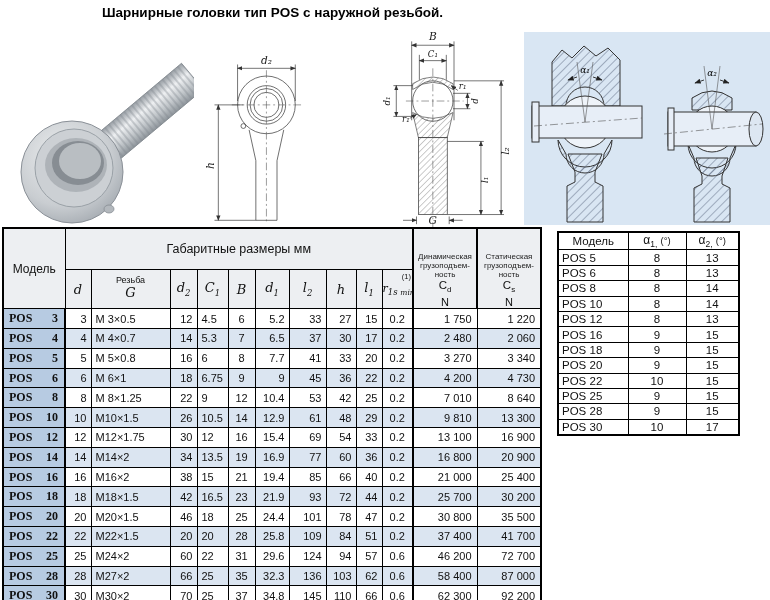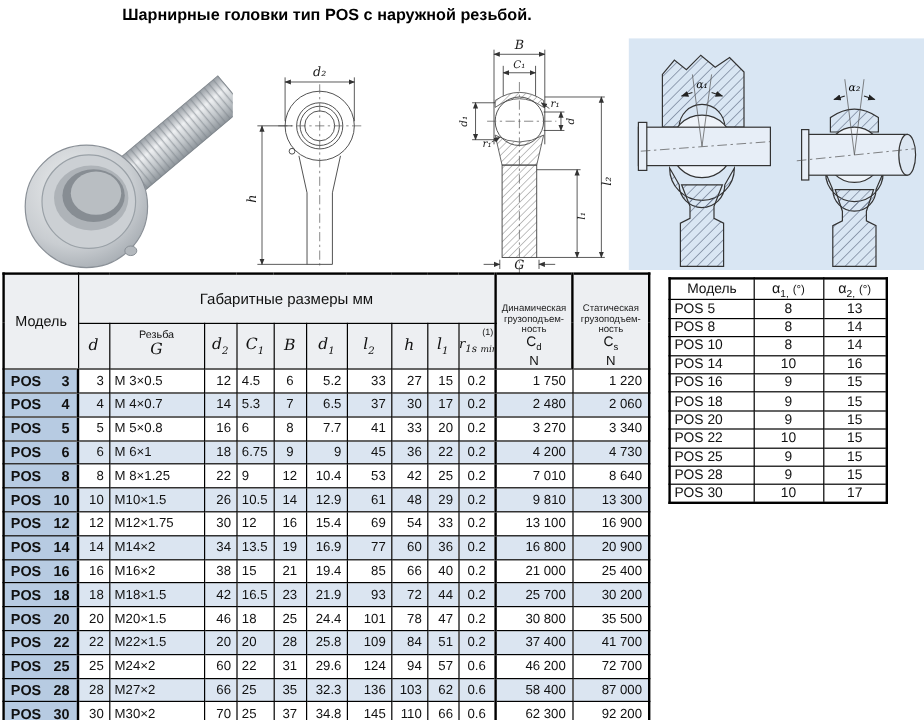--- a/index.html
+++ b/index.html
@@ -35,21 +35,21 @@
   .r1s-h{position:relative; font-size:10px;}
   .r1s-h .note{position:absolute; top:2px; right:1px; font-size:7.5px;}
   .r1s-h .tail{font-family:"DejaVu Serif", serif; font-style:italic; font-size:7.5px; vertical-align:sub;}
   .load-h{border-left-width:2px !important;}
   .load-h .lt{font-size:8px; line-height:9px; padding-top:2px; color:#222;margin-top:21px;}
   .load-h .ls{font-size:11.5px; line-height:13px;}
   .load-h .ls sub{font-size:8px;}
   .load-h .lu{font-size:11px; line-height:12px;}
   #main-table tbody td{height:19.8px; white-space:nowrap;}
   #main-table tbody tr.alt td{background:var(--alt-row-bg);}
-  .model-cell{background:var(--model-cell-bg); border-right-width:2px !important;}
+  .model-cell{background:var(--model-cell-bg); border-right-width:2px !important;font-family:Liberation Serif, serif;}
   .model-cell .mwrap{display:flex; justify-content:space-between; padding:0 6px 0 5px;
       font-weight:bold; font-size:12px;}
   td.a-r{text-align:right; padding-right:4px;}
   td.a-l{text-align:left; padding-left:4px;}
   td.a-c{text-align:center;}
   #main-table td.c10, #main-table td.c11{padding-right:5px;}
   #main-table td.c10{border-left-width:2px;padding-left:16px;}
 
   
   #angle-table{position:absolute; left:557px; top:231px; width:181px;
@@ -579,33 +579,38 @@
           <span class="aunit">(°)</span></th>
       </tr>
     </thead>
     <tbody>
         <tr>
           <td class="m">POS 5</td>
           <td class="v">8</td>
           <td class="v">13</td>
         </tr>
         <tr>
+          <td class="m">POS 6</td>
+          <td class="v">8</td>
+          <td class="v">13</td>
+        </tr>
+        <tr>
           <td class="m">POS 8</td>
           <td class="v">8</td>
           <td class="v">14</td>
         </tr>
         <tr>
           <td class="m">POS 10</td>
           <td class="v">8</td>
           <td class="v">14</td>
         </tr>
         <tr>
-          <td class="m">POS 14</td>
-          <td class="v">10</td>
-          <td class="v">16</td>
+          <td class="m">POS 12</td>
+          <td class="v">8</td>
+          <td class="v">13</td>
         </tr>
         <tr>
           <td class="m">POS 16</td>
           <td class="v">9</td>
           <td class="v">15</td>
         </tr>
         <tr>
           <td class="m">POS 18</td>
           <td class="v">9</td>
           <td class="v">15</td>

